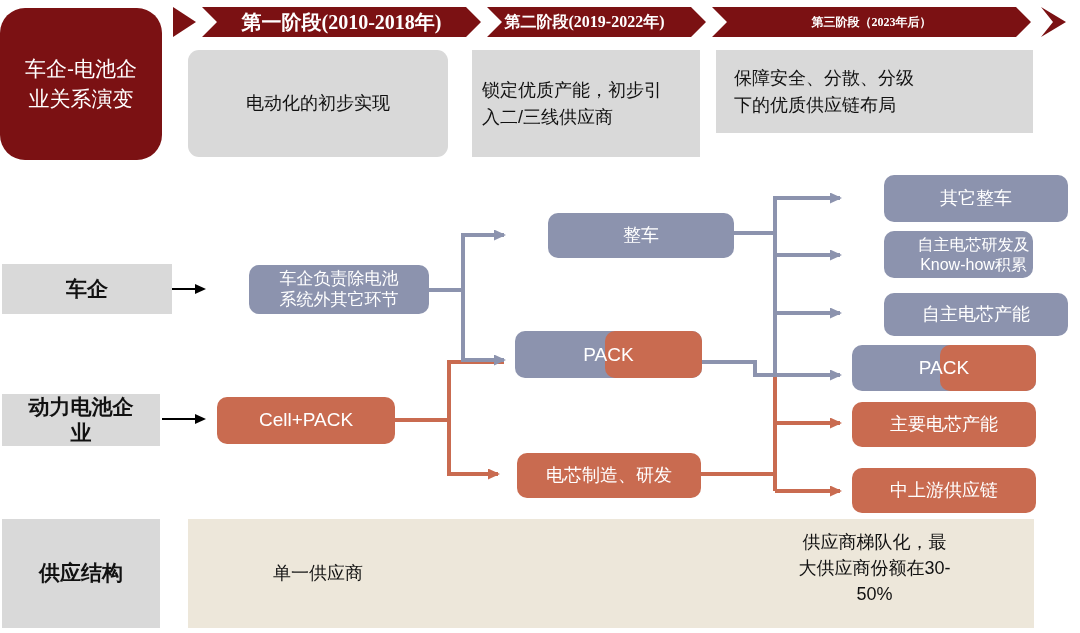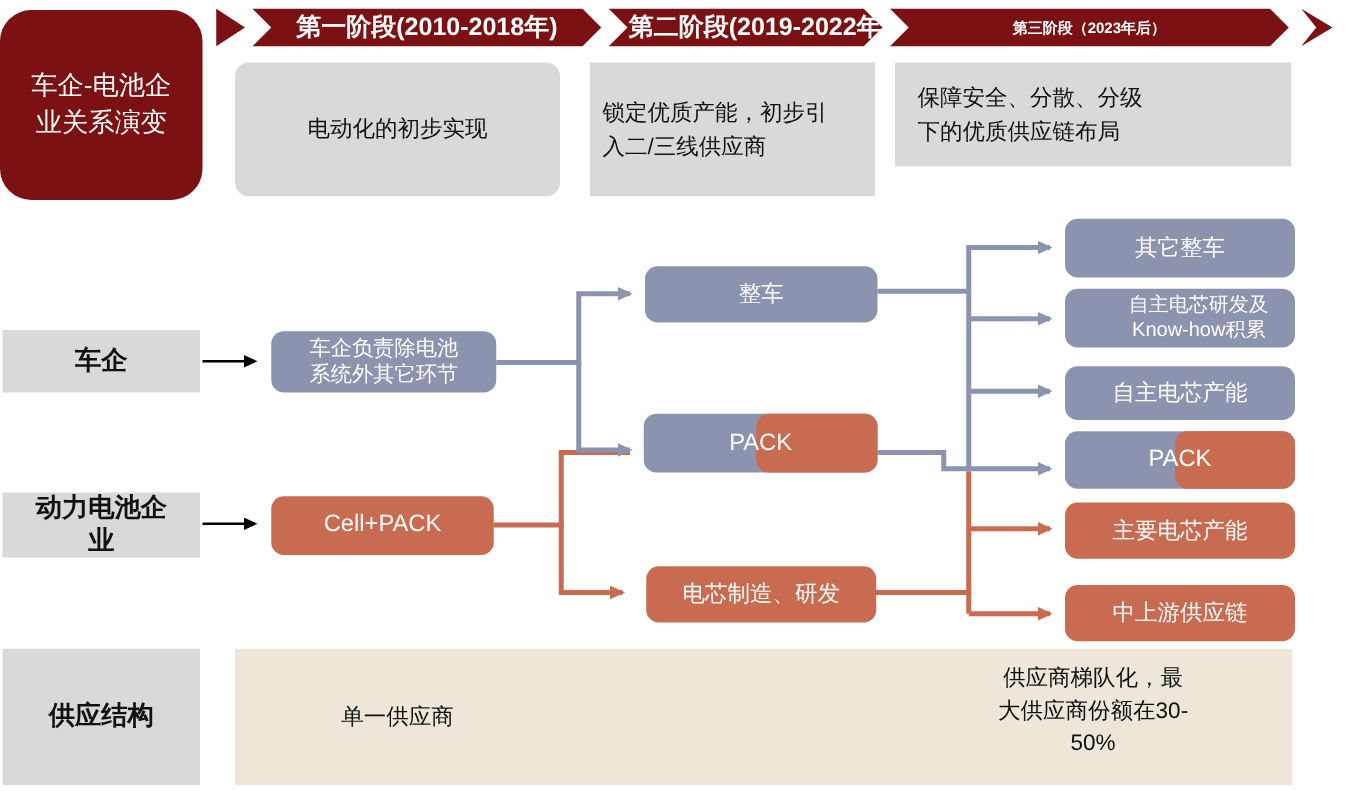--- a/index.html
+++ b/index.html
@@ -6,28 +6,28 @@
   #stage{
     position:relative;width:1080px;height:633px;background:#ffffff;overflow:hidden;
     font-family:"Liberation Sans","DejaVu Sans",sans-serif;color:#111;
   }
   .abs{position:absolute;box-sizing:border-box;}
   .pre{white-space:pre-line;}
   .center{display:flex;align-items:center;justify-content:center;text-align:center;}
   .vcenter{display:flex;align-items:center;}
   
   .side-title{background:#7B1113;color:#fff;font-weight:normal;font-size:21px;line-height:1.45;border-radius:25px;}
-  .phase-label{color:#fff;font-weight:bold;line-height:30px;text-align:center;white-space:nowrap;}
+  .phase-label{color:#fff;font-weight:bold;line-height:30px;text-align:center;white-space:nowrap;font-family:Liberation Serif, serif;}
   
   .desc-box{background:#D9D9D9;font-size:18px;line-height:1.45;}
   
   .row-label{background:#D9D9D9;font-weight:bold;font-size:21px;line-height:1.25;}
   
   .fbox{border-radius:10px;color:#fff;font-size:18px;line-height:1.2;}
-  .blue{background:#8C93AE;}
+  .blue{background:#8C93AE;margin-left:32px;}
   .orange{background:#C96B50;}
   .dual{background:#8C93AE;position:absolute;}
   .dual .half{position:absolute;top:0;right:0;height:100%;width:52%;background:#C96B50;border-radius:10px;}
   .dual .lbl{position:absolute;inset:0;display:flex;align-items:center;justify-content:center;color:#fff;font-size:19px;}
   
   .supply-band{background:#EDE7DA;}
   .supply-text{font-size:18px;line-height:1.45;}
   svg{position:absolute;left:0;top:0;}
 </style>
 </head>
@@ -78,47 +78,47 @@
     <g stroke="#000" stroke-width="2" fill="none">
       <path d="M162,289 L204,289" marker-end="url(#ah-black)"></path>
       <path d="M162,419 L204,419" marker-end="url(#ah-black)"></path>
     </g>
   </svg>
 
   <div class="abs side-title center pre" style="left:0;top:8;top:8px;width:162px;height:152px;">车企-电池企
 业关系演变</div>
 
   <div class="abs phase-label" style="left:202px;top:7px;width:279px;font-size:20px;">第一阶段(2010-2018年)</div>
-  <div class="abs phase-label" style="left:498px;top:7px;width:219px;font-size:20px;">第二阶段(2019-2022年)</div>
+  <div class="abs phase-label" style="left:475px;top:7px;width:219px;font-size:16px;">第二阶段(2019-2022年)</div>
   <div class="abs phase-label" style="left:712px;top:7px;width:319px;font-size:12px;">第三阶段（2023年后）</div>
 
   <div class="abs desc-box center" style="left:188px;top:50px;width:260px;height:107px;border-radius:11px;">电动化的初步实现</div>
   <div class="abs desc-box vcenter pre" style="left:472px;top:50px;width:228px;height:107px;padding-left:10px;">锁定优质产能，初步引
 入二/三线供应商</div>
   <div class="abs desc-box vcenter pre" style="left:716px;top:50px;width:317px;height:83px;padding-left:18px;">保障安全、分散、分级
 下的优质供应链布局</div>
 
-  <div class="abs row-label center" style="left:2px;top:264px;width:158px;height:50px;">车企</div>
+  <div class="abs row-label center" style="left:2px;top:264px;width:170px;height:50px;">车企</div>
   <div class="abs row-label center pre" style="left:2px;top:394px;width:158px;height:52px;">动力电池企
 业</div>
   <div class="abs row-label center" style="left:2px;top:519px;width:158px;height:109px;">供应结构</div>
 
   <div class="abs fbox blue center pre" style="left:217px;top:265px;width:180px;height:49px;font-size:17px;">车企负责除电池
 系统外其它环节</div>
   <div class="abs fbox orange center" style="left:217px;top:397px;width:178px;height:47px;font-size:19px;">Cell+PACK</div>
 
   <div class="abs fbox blue center" style="left:516px;top:213px;width:186px;height:45px;">整车</div>
   <div class="abs dual" style="left:515px;top:331px;width:187px;height:47px;border-radius:10px;">
     <div class="half"></div>
     <div class="lbl">PACK</div>
   </div>
   <div class="abs fbox orange center" style="left:517px;top:453px;width:184px;height:45px;">电芯制造、研发</div>
 
   <div class="abs fbox blue center" style="left:852px;top:175px;width:184px;height:47px;">其它整车</div>
-  <div class="abs fbox blue center pre" style="left:852px;top:231px;width:184px;height:47px;font-size:16px;padding-left:30px;">自主电芯研发及
+  <div class="abs fbox blue center pre" style="left:852px;top:231px;width:149px;height:47px;font-size:16px;padding-left:30px;">自主电芯研发及
 Know-how积累</div>
   <div class="abs fbox blue center" style="left:852px;top:293px;width:184px;height:43px;">自主电芯产能</div>
   <div class="abs dual" style="left:852px;top:345px;width:184px;height:46px;border-radius:10px;">
     <div class="half"></div>
     <div class="lbl">PACK</div>
   </div>
   <div class="abs fbox orange center" style="left:852px;top:402px;width:184px;height:45px;">主要电芯产能</div>
   <div class="abs fbox orange center" style="left:852px;top:468px;width:184px;height:45px;">中上游供应链</div>
 
   <div class="abs supply-band" style="left:188px;top:519px;width:846px;height:109px;"></div>

